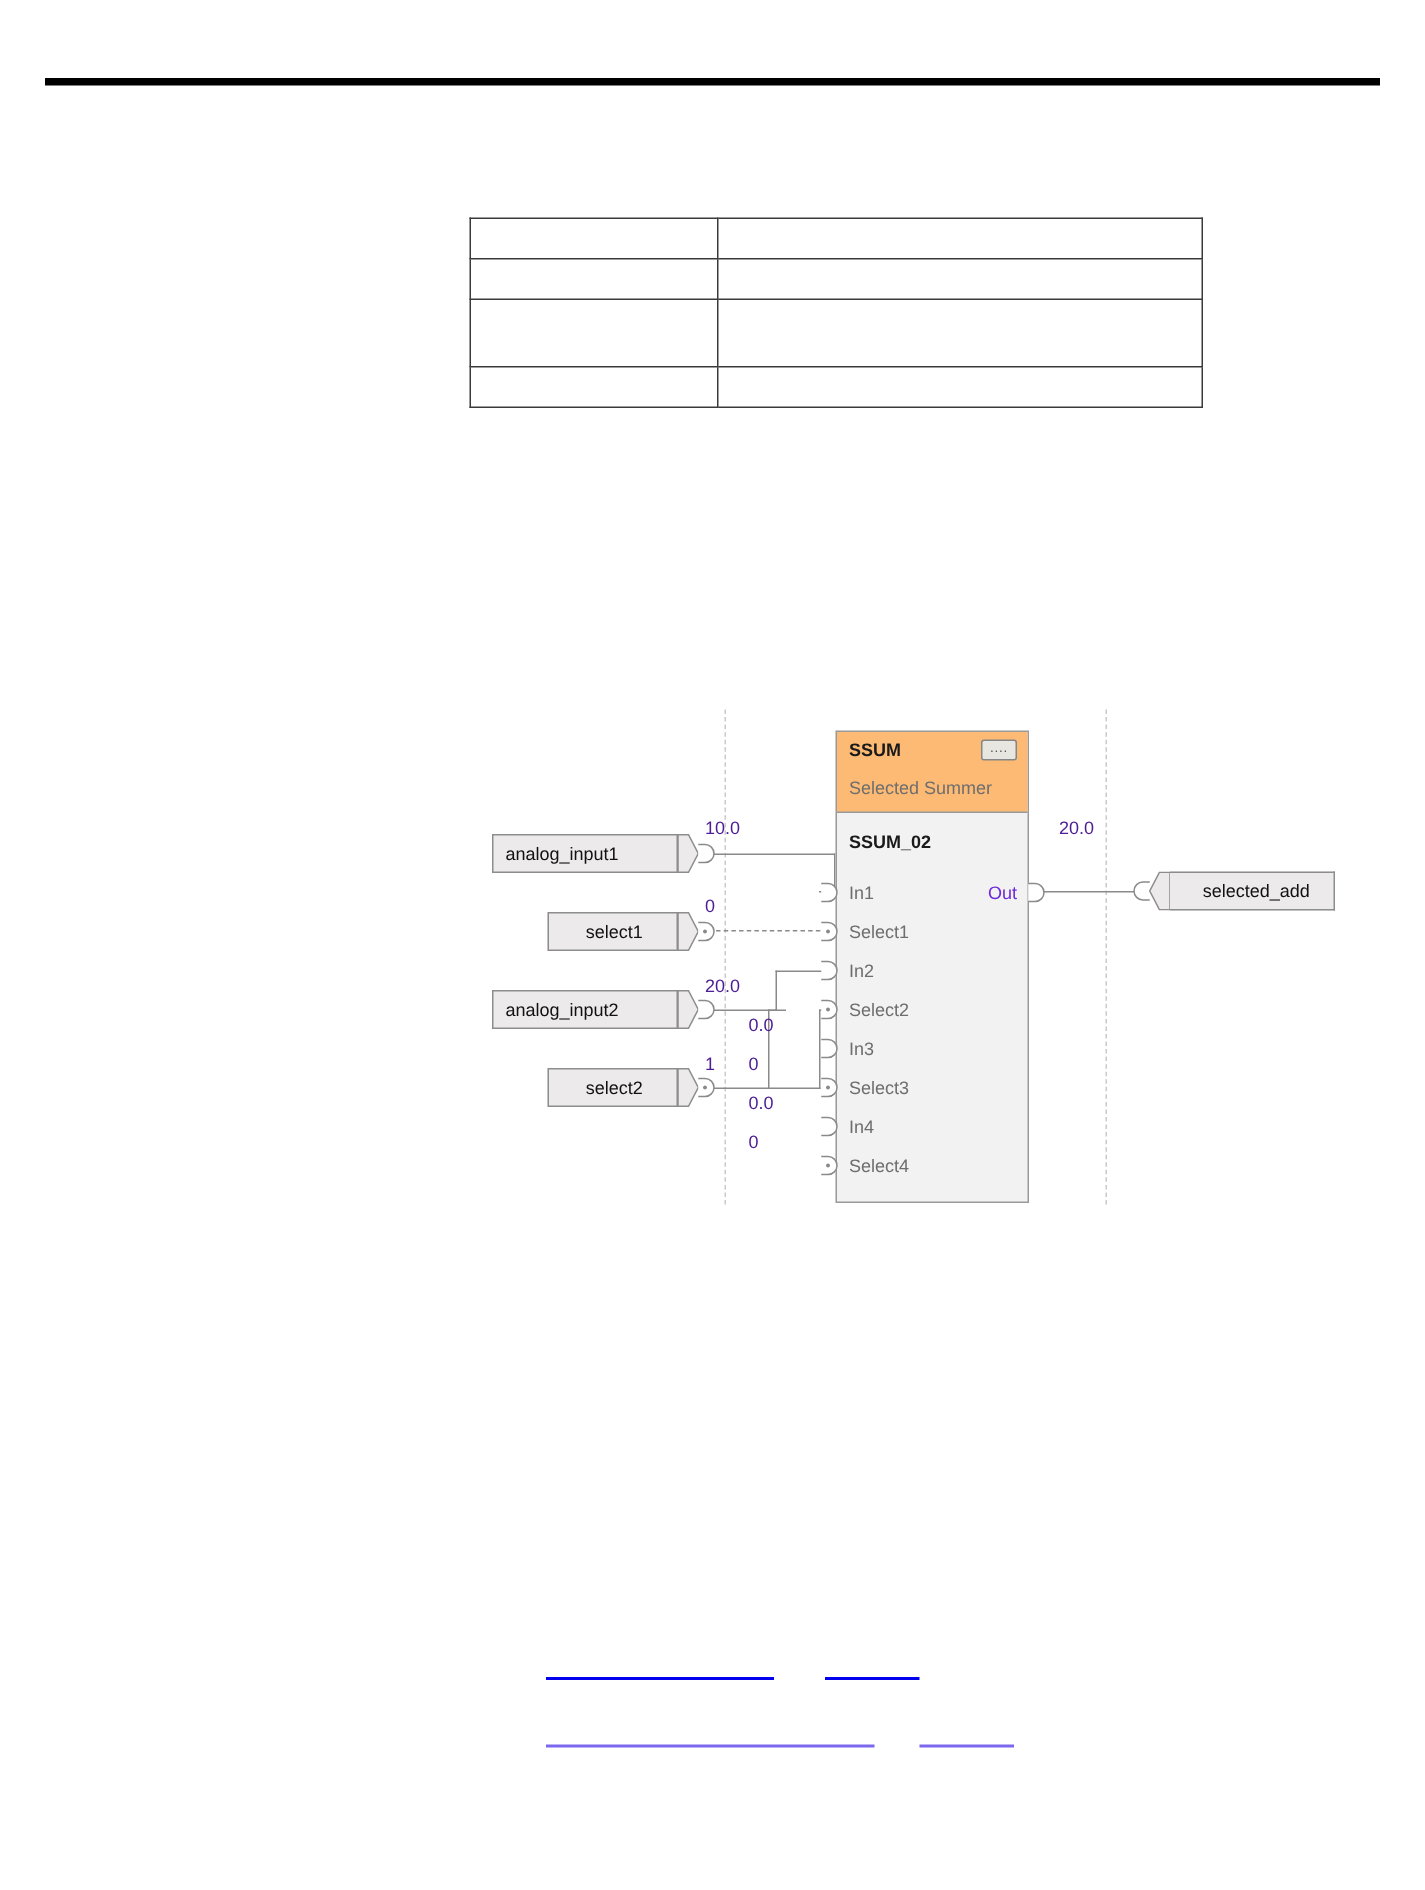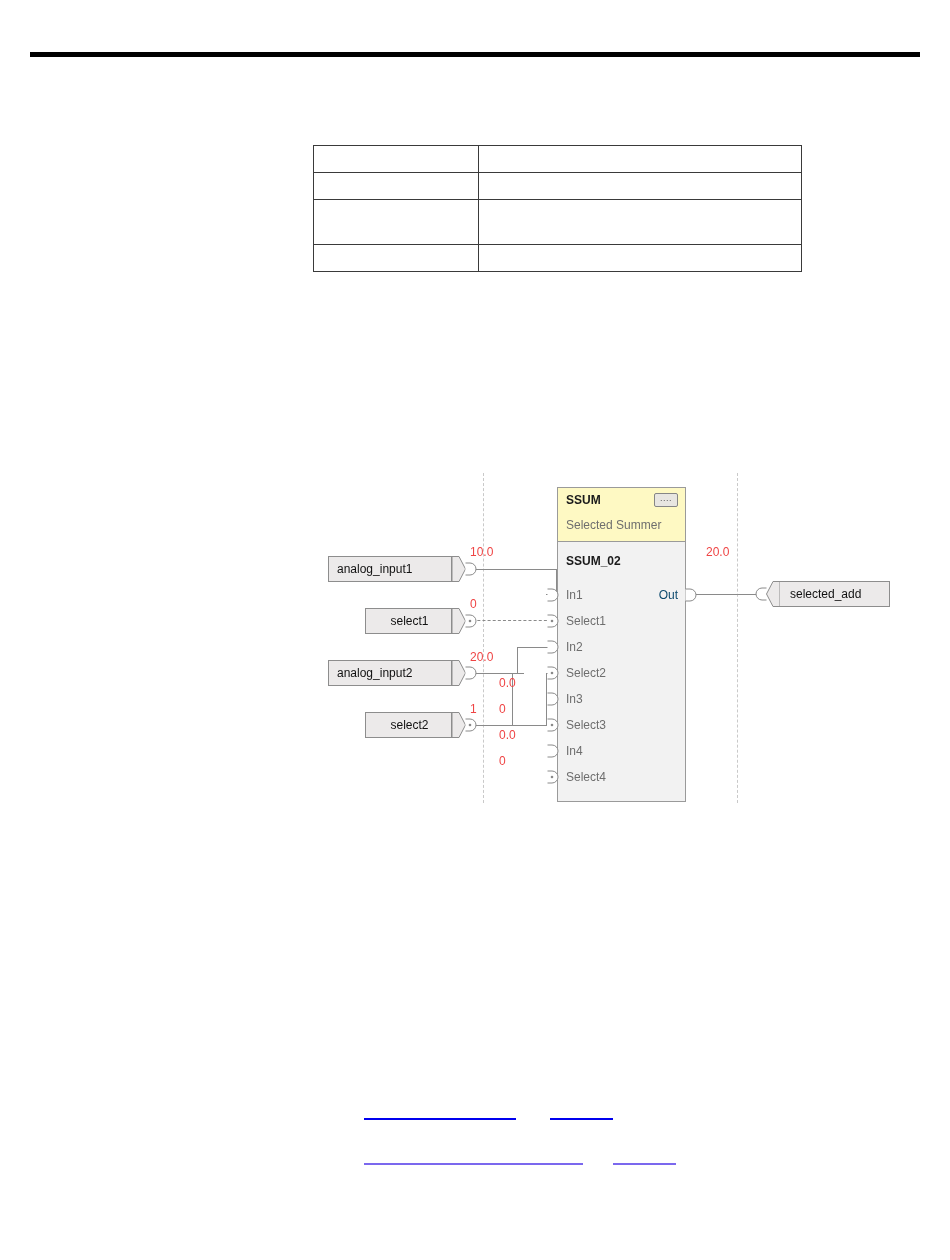--- a/index.html
+++ b/index.html
@@ -57,21 +57,21 @@
 
   
   #ssum-block {
     position: absolute;
     left: 557px; top: 487px;
     width: 129px; height: 315px;
     border: 1px solid #9a9a9a;
     background: #f2f2f2;
   }
   #ssum-header {
-    background: #fef9c3;
+    background: #fdba74;
     border-bottom: 1px solid #9a9a9a;
     height: 54px;
     position: relative;
   }
   #ssum-type {
     position: absolute;
     left: 8px; top: 5px;
     font-size: 12px;
     font-weight: bold;
     color: #1a1a1a;
@@ -112,21 +112,21 @@
     position: absolute;
     left: 8px; top: 0;
     font-size: 12px;
     color: #6e6e6e;
     line-height: 14px;
   }
   .pin-out-label {
     position: absolute;
     right: 9px; top: 0;
     font-size: 12px;
-    color: #0c4a6e;
+    color: #6d28d9;
     line-height: 14px;
   }
 
   
   .conn {
     position: absolute;
     width: 11px; height: 12px;
   }
   .conn svg { display: block; }
 
@@ -142,41 +142,41 @@
     background: #eceaea;
     border: 1px solid #8d8d8d;
     display: flex;
     align-items: center;
     font-size: 12px;
     color: #111;
     white-space: nowrap;
     overflow: hidden;
   }
   .tag-in .tag-body { padding: 0 6px 0 8px; }
-  .tag-out .tag-body { padding: 0 4px 0 10px; justify-content: flex-start; }
+  .tag-out .tag-body { padding: 0 4px 0 10px; justify-content: center; }
 
   
   .pennant { display:block; }
 
   
   .wire {
     position: absolute;
     background: #8a8a8a;
   }
   .wire-h { height: 1px; }
   .wire-v { width: 1px; }
   .wire-dash-h {
     position: absolute;
     height: 0;
     border-top: 1px dashed #8a8a8a;
   }
   .val {
     position: absolute;
     font-size: 12px;
-    color: #ef4444;
+    color: #4c1d95;
     white-space: nowrap;
   }
   .val-r { text-align: left; }
 
   
   .link-rule {
     position: absolute;
     height: 2px;
   }
   .link-unvisited { background: #0000ee; }

